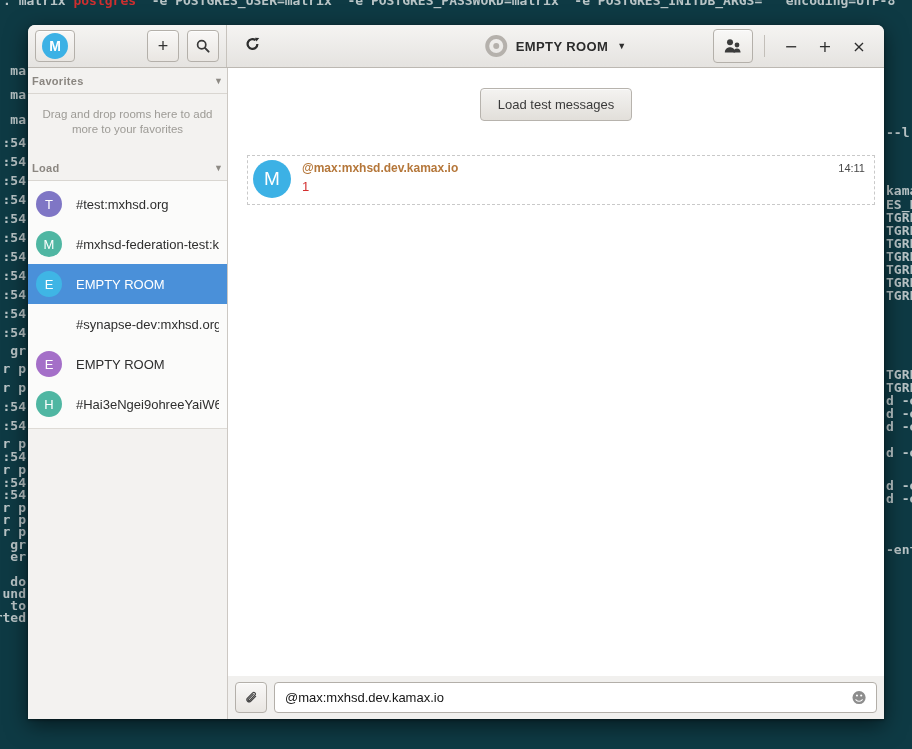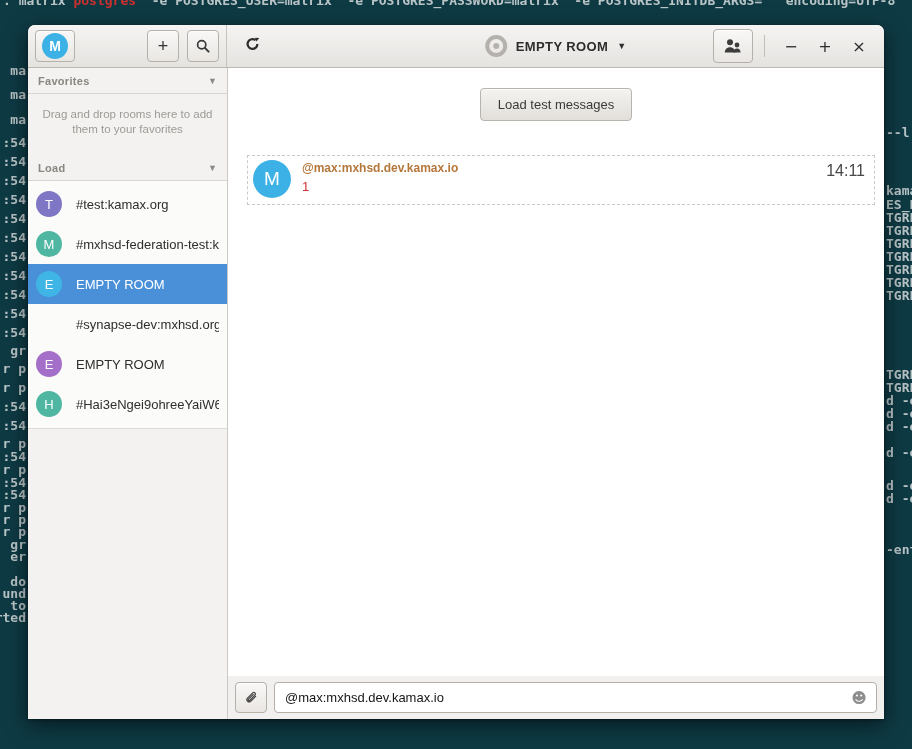--- a/index.html
+++ b/index.html
@@ -54,21 +54,21 @@
   .win-glyph { width:30px; text-align:center; font-size:16px; color:#2e2e2e;
                font-family:"DejaVu Sans",sans-serif; cursor:default; }
 
   
   .app-body { display:flex; height:calc(100% - 43px); }
 
   
   .sidebar { width:200px; flex:none; background:#f3f2f0; border-right:1px solid #ccc8c3;
              display:flex; flex-direction:column; }
   .section-header { display:flex; align-items:center; justify-content:space-between;
-                    padding:7px 10px 6px; border-bottom:1px solid #d9d6d1; cursor:default; }
+                    padding:7px 4px 6px; border-bottom:1px solid #d9d6d1; cursor:default; }
   .section-header .label { font-size:11px; font-weight:bold; color:#8a8680; letter-spacing:.3px; }
   .section-header .caret { color:#8d8a84; }
   .fav-drop { padding:13px 12px 8px; text-align:center; font-size:11.5px; line-height:1.32;
               color:#9d9b96; margin-bottom:10px; }
   .rooms-list { background:#fbfbfa; border-bottom:1px solid #dedbd6; padding:3px 0 4px; }
   .room-row { height:40px; display:flex; align-items:center; padding:0 8px; gap:14px;
               font-size:13px; color:#2e2e2e; cursor:default; }
   .room-avatar { width:26px; height:26px; border-radius:50%; flex:none; background:transparent;
                  color:#fff; font-size:13px; display:flex; align-items:center; justify-content:center; }
   .room-label { white-space:nowrap; overflow:hidden; }
@@ -80,21 +80,21 @@
                font-family:"Liberation Sans",sans-serif;
                background:linear-gradient(#f4f3f1,#e2dfda); border:1px solid #b7b3ad;
                border-radius:4px; box-shadow:inset 0 1px 0 rgba(255,255,255,.7); cursor:default; }
   .message-card { margin:34px 9px 0 19px; border:1px dashed #c9c9c9; padding:4px 10px 6px 5px;
                   display:flex; position:relative; background:#fff; }
   .msg-avatar { width:38px; height:38px; border-radius:50%; background:#3cb1e5; color:#fff;
                 font-size:19px; display:flex; align-items:center; justify-content:center; flex:none; }
   .msg-content { padding:1px 0 0 11px; }
   .msg-sender { font-size:12px; font-weight:bold; color:#b5773a; }
   .msg-body { font-size:13px; color:#d32f2f; margin-top:4px; }
-  .msg-time { position:absolute; right:9px; top:6px; font-size:16px; color:#484848; }
+  .msg-time { position:absolute; right:9px; top:6px; font-size:11px; color:#484848; }
 
   
   .composer { margin-top:auto; display:flex; gap:7px; padding:6px 7px; background:#f1f0ee;
               align-items:center; }
   .attach-btn { width:32px; height:31px; }
   .input-wrap { flex:1; position:relative; }
   .msg-input { width:100%; height:31px; border:1px solid #b3afa9; border-radius:4px;
                background:#fff; padding:0 34px 0 10px; font-size:13px; color:#161616;
                font-family:"Liberation Sans",sans-serif; outline:none; }
   .emoji-icon { position:absolute; right:10px; top:50%; transform:translateY(-50%);
@@ -213,30 +213,30 @@
       </div>
     </div>
   </div>
 
   <div class="app-body">
     <div class="sidebar">
       <div class="section-header">
         <span class="label">Favorites</span>
         <span class="caret">▼</span>
       </div>
-      <div class="fav-drop">Drag and drop rooms here to add them to your favorites</div>
+      <div class="fav-drop">Drag and drop rooms here to add more to your favorites</div>
       <div class="section-header">
         <span class="label">Load</span>
         <span class="caret">▼</span>
       </div>
       <div class="rooms-list">
 
           <div class="room-row">
             <span class="room-avatar" style="background: rgb(127, 118, 197);">T</span>
-            <span class="room-label">#test:kamax.org</span>
+            <span class="room-label">#test:mxhsd.org</span>
           </div>
 
           <div class="room-row">
             <span class="room-avatar" style="background: rgb(79, 182, 162);">M</span>
             <span class="room-label">#mxhsd-federation-test:k...</span>
           </div>
 
 
           <div class="room-row" style="background: rgb(74, 144, 217); color: rgb(255, 255, 255);">
             <span class="room-avatar" style="background: rgb(63, 181, 229);">E</span>

